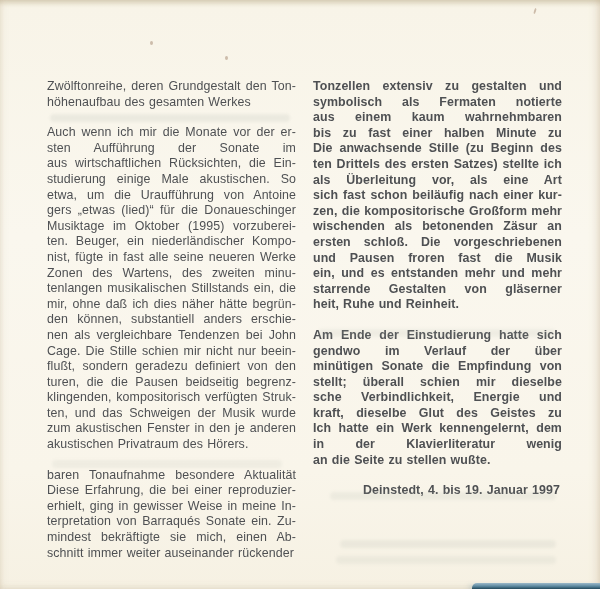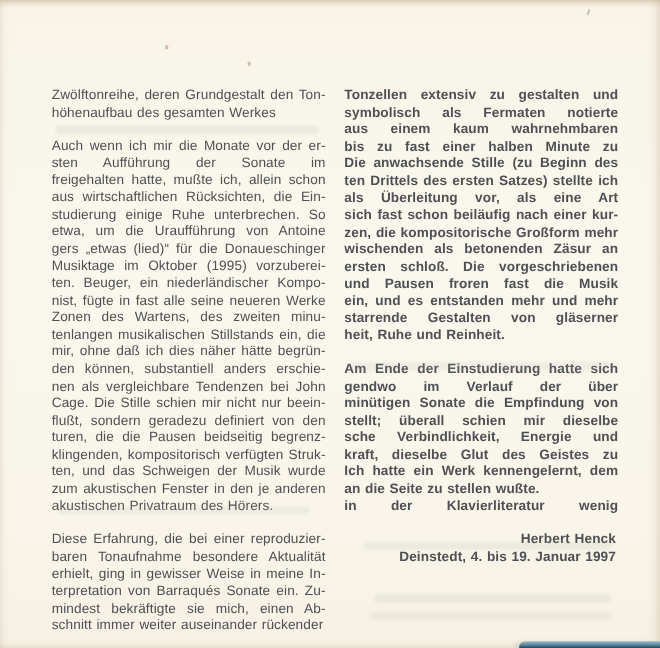--- a/index.html
+++ b/index.html
@@ -93,44 +93,43 @@
 <div class="page">
 
   <div class="column column-left">
       <div class="para">
         <div class="line">Zwölftonreihe, deren Grundgestalt den Ton-</div>
         <div class="line last">höhenaufbau des gesamten Werkes regelte.</div>
       </div>
       <div class="para">
         <div class="line">Auch wenn ich mir die Monate vor der er-</div>
         <div class="line">sten Aufführung der Sonate im wesentlichen</div>
-        <div class="line">freigehalten hatte, mußte ich, allein schon</div>
         <div class="line">aus wirtschaftlichen Rücksichten, die Ein-</div>
-        <div class="line">studierung einige Ruhe unterbrechen. So</div>
+        <div class="line">studierung einige Male akustischen. So</div>
         <div class="line">etwa, um die Uraufführung von Antoine Beu-</div>
         <div class="line">gers „etwas (lied)“ für die Donaueschinger</div>
         <div class="line">Musiktage im Oktober (1995) vorzuberei-</div>
         <div class="line">ten. Beuger, ein niederländischer Kompo-</div>
         <div class="line">nist, fügte in fast alle seine neueren Werke</div>
         <div class="line">Zonen des Wartens, des zweiten minu-</div>
         <div class="line">tenlangen musikalischen Stillstands ein, die</div>
         <div class="line">mir, ohne daß ich dies näher hätte begrün-</div>
         <div class="line">den können, substantiell anders erschie-</div>
         <div class="line">nen als vergleichbare Tendenzen bei John</div>
         <div class="line">Cage. Die Stille schien mir nicht nur beein-</div>
         <div class="line">flußt, sondern geradezu definiert von den</div>
         <div class="line">turen, die die Pausen beidseitig begrenz-</div>
         <div class="line">klingenden, kompositorisch verfügten Struk-</div>
         <div class="line">ten, und das Schweigen der Musik wurde</div>
         <div class="line">zum akustischen Fenster in den je anderen</div>
         <div class="line last">akustischen Privatraum des Hörers.</div>
       </div>
       <div class="para">
+        <div class="line">baren Tonaufnahme besondere Aktualität</div>
         <div class="line">Diese Erfahrung, die bei einer reproduzier-</div>
-        <div class="line">baren Tonaufnahme besondere Aktualität</div>
         <div class="line">erhielt, ging in gewisser Weise in meine In-</div>
         <div class="line">terpretation von Barraqués Sonate ein. Zu-</div>
         <div class="line">mindest bekräftigte sie mich, einen Ab-</div>
         <div class="line last">schnitt immer weiter auseinander rückender</div>
       </div>
     </div>
 
   <div class="column column-right">
     <div>
         <div class="para">
@@ -151,26 +150,25 @@
           <div class="line last">heit, Ruhe und Reinheit.</div>
         </div>
         <div class="para">
           <div class="line">Am Ende der Einstudierung hatte sich nir-</div>
           <div class="line">gendwo im Verlauf der über fünfundvierzig-</div>
           <div class="line">minütigen Sonate die Empfindung von zu</div>
           <div class="line">stellt; überall schien mir dieselbe musikali-</div>
           <div class="line">sche Verbindlichkeit, Energie und Schöpfer-</div>
           <div class="line">kraft, dieselbe Glut des Geistes zu wirken.</div>
           <div class="line">Ich hatte ein Werk kennengelernt, dem ich</div>
+          <div class="line">in der Klavierliteratur wenig Vergleichbares</div>
           <div class="line last">an die Seite zu stellen wußte.</div>
-          <div class="line">in der Klavierliteratur wenig Vergleichbares</div>
         </div>
       </div>
     <div class="signature">
-      <div class="sig-line">Herbert Henck</div>
       <div class="sig-line">Deinstedt, 4. bis 19. Januar 1997</div>
     </div>
   </div>
 
   <div class="ghost" style="left:50px;  top:114px; width:240px;"></div>
   <div class="ghost" style="left:52px;  top:460px; width:230px; opacity:0.12;"></div>
   <div class="ghost" style="left:318px; top:329px; width:238px; opacity:0.13;"></div>
   <div class="ghost" style="left:330px; top:492px; width:226px; opacity:0.14;"></div>
   <div class="ghost" style="left:340px; top:540px; width:216px; opacity:0.15;"></div>
   <div class="ghost" style="left:336px; top:556px; width:220px; opacity:0.13;"></div>

